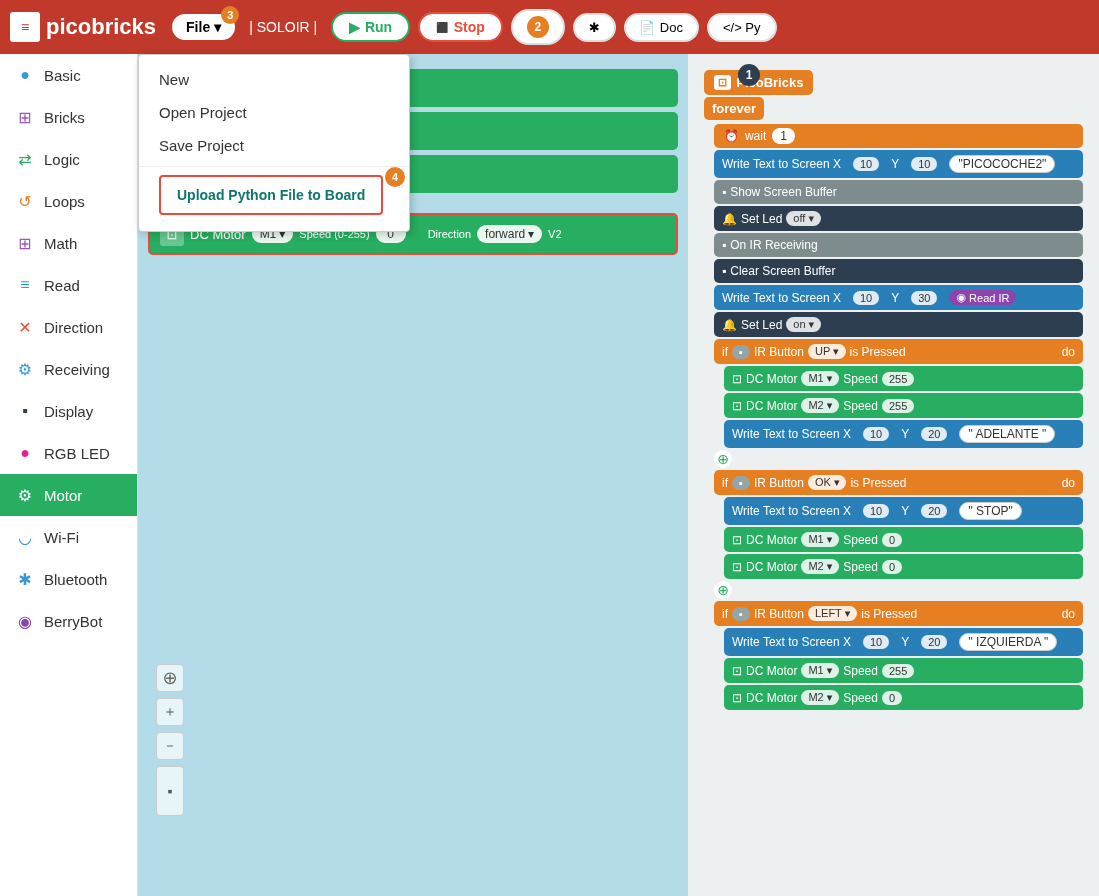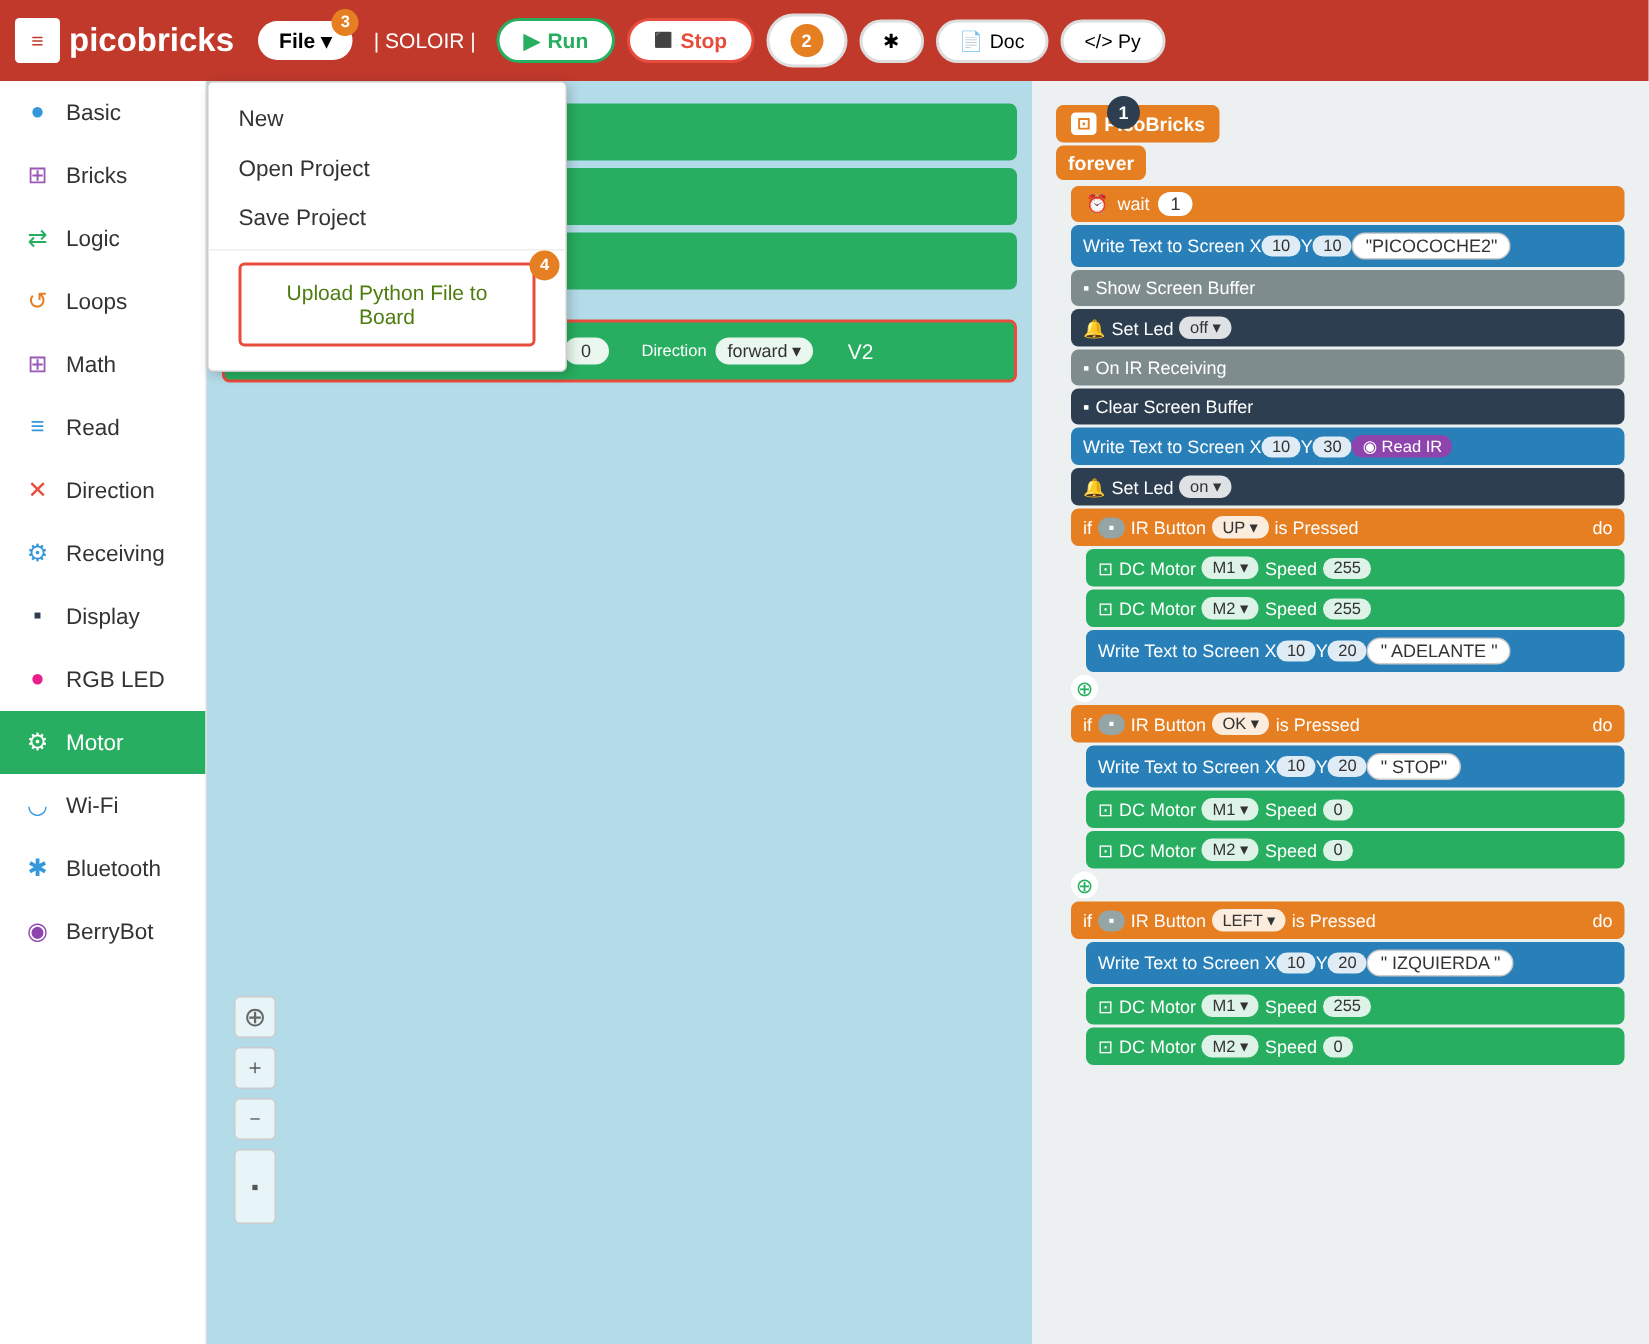--- a/index.html
+++ b/index.html
@@ -167,42 +167,42 @@
     
     .dropdown-menu {
       position: absolute;
       left: 138px;
       top: 54px;
       background: white;
       border: 1px solid #ccc;
       border-radius: 4px;
       box-shadow: 2px 2px 8px rgba(0,0,0,0.2);
       z-index: 200;
-      width: 240px;
+      width: 272px;
       padding: 8px 0;
     }
     .dropdown-item {
       padding: 8px 20px;
       font-size: 15px;
       cursor: pointer;
       color: #333;
     }
     .dropdown-divider { height: 1px; background: #eee; margin: 4px 0; }
 
     
     .upload-btn-highlight {
       margin: 8px 10px;
       padding: 10px 16px;
       background: white;
       border: 2px solid #e74c3c;
       border-radius: 4px;
       font-size: 14px;
-      font-weight: normal;
-      cursor: pointer;
-      color: #4d7c0f;
+      font-weight: bold;
+      cursor: pointer;
+      color: #0f766e;
       display: block;
       text-align: center;
     }
 
     
     .badge-3 {
       position: absolute;
       top: -8px;
       right: -4px;
       background: #e67e22;
@@ -344,21 +344,21 @@
       font-size: 12px;
     }
     .bb-blue {
       background: #2980b9;
       border-radius: 5px;
       padding: 5px 8px;
       color: white;
       font-size: 12px;
       display: flex;
       align-items: center;
-      gap: 0;
+      gap: 12px;
       margin: 2px 0 2px 10px;
       flex-wrap: wrap;
     }
     .bb-gray {
       background: #7f8c8d;
       border-radius: 5px;
       padding: 5px 8px;
       color: white;
       font-size: 12px;
       display: flex;
@@ -599,21 +599,21 @@
       <span>M1</span>
       <span>▾</span>
     </span>
     <span style="font-size:11px;">Speed (0-255)</span>
     <span class="input-pill">0</span>
     <span style="font-size:11px;padding-left:16px;">Direction</span>
     <span class="select-pill">
       <span>forward</span>
       <span>▾</span>
     </span>
-    <span style="font-size:14px;margin-left:17px;">V2</span>
+    <span style="font-size:11px;">V2</span>
   </div>
 
   <div style="position:absolute; left: 18px; bottom: 80px; display:flex; flex-direction:column; gap:6px;">
     <div class="canvas-ctrl-btn">
       <span class="crosshair">⊕</span>
     </div>
     <div class="canvas-ctrl-btn">
       <span>＋</span>
     </div>
     <div class="canvas-ctrl-btn">

